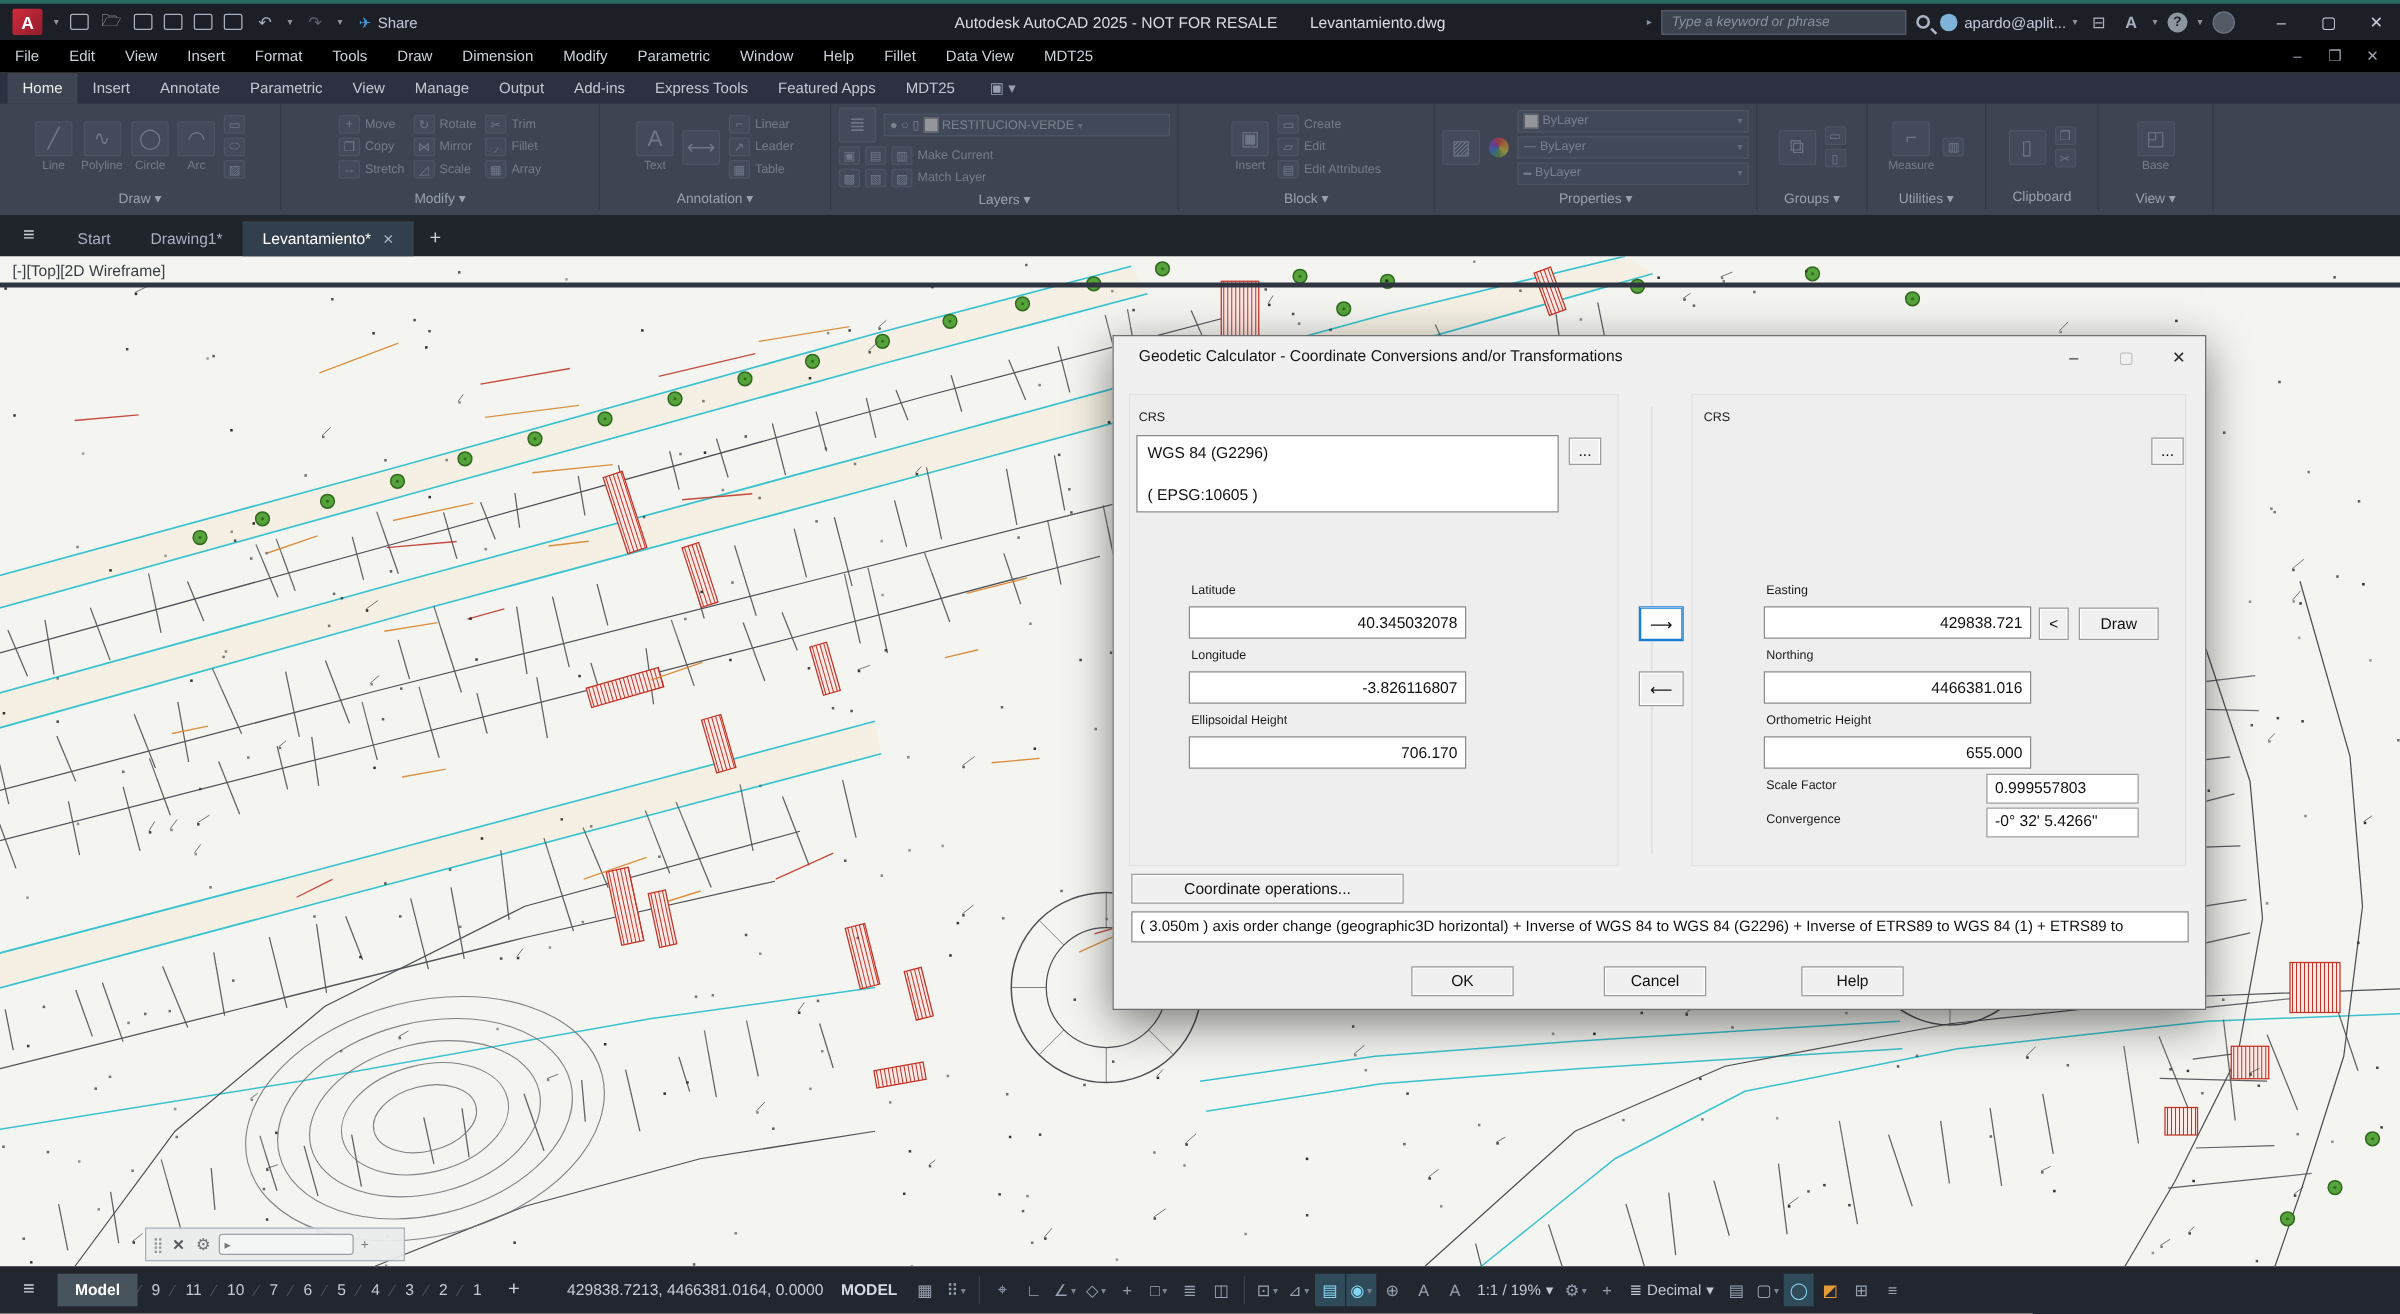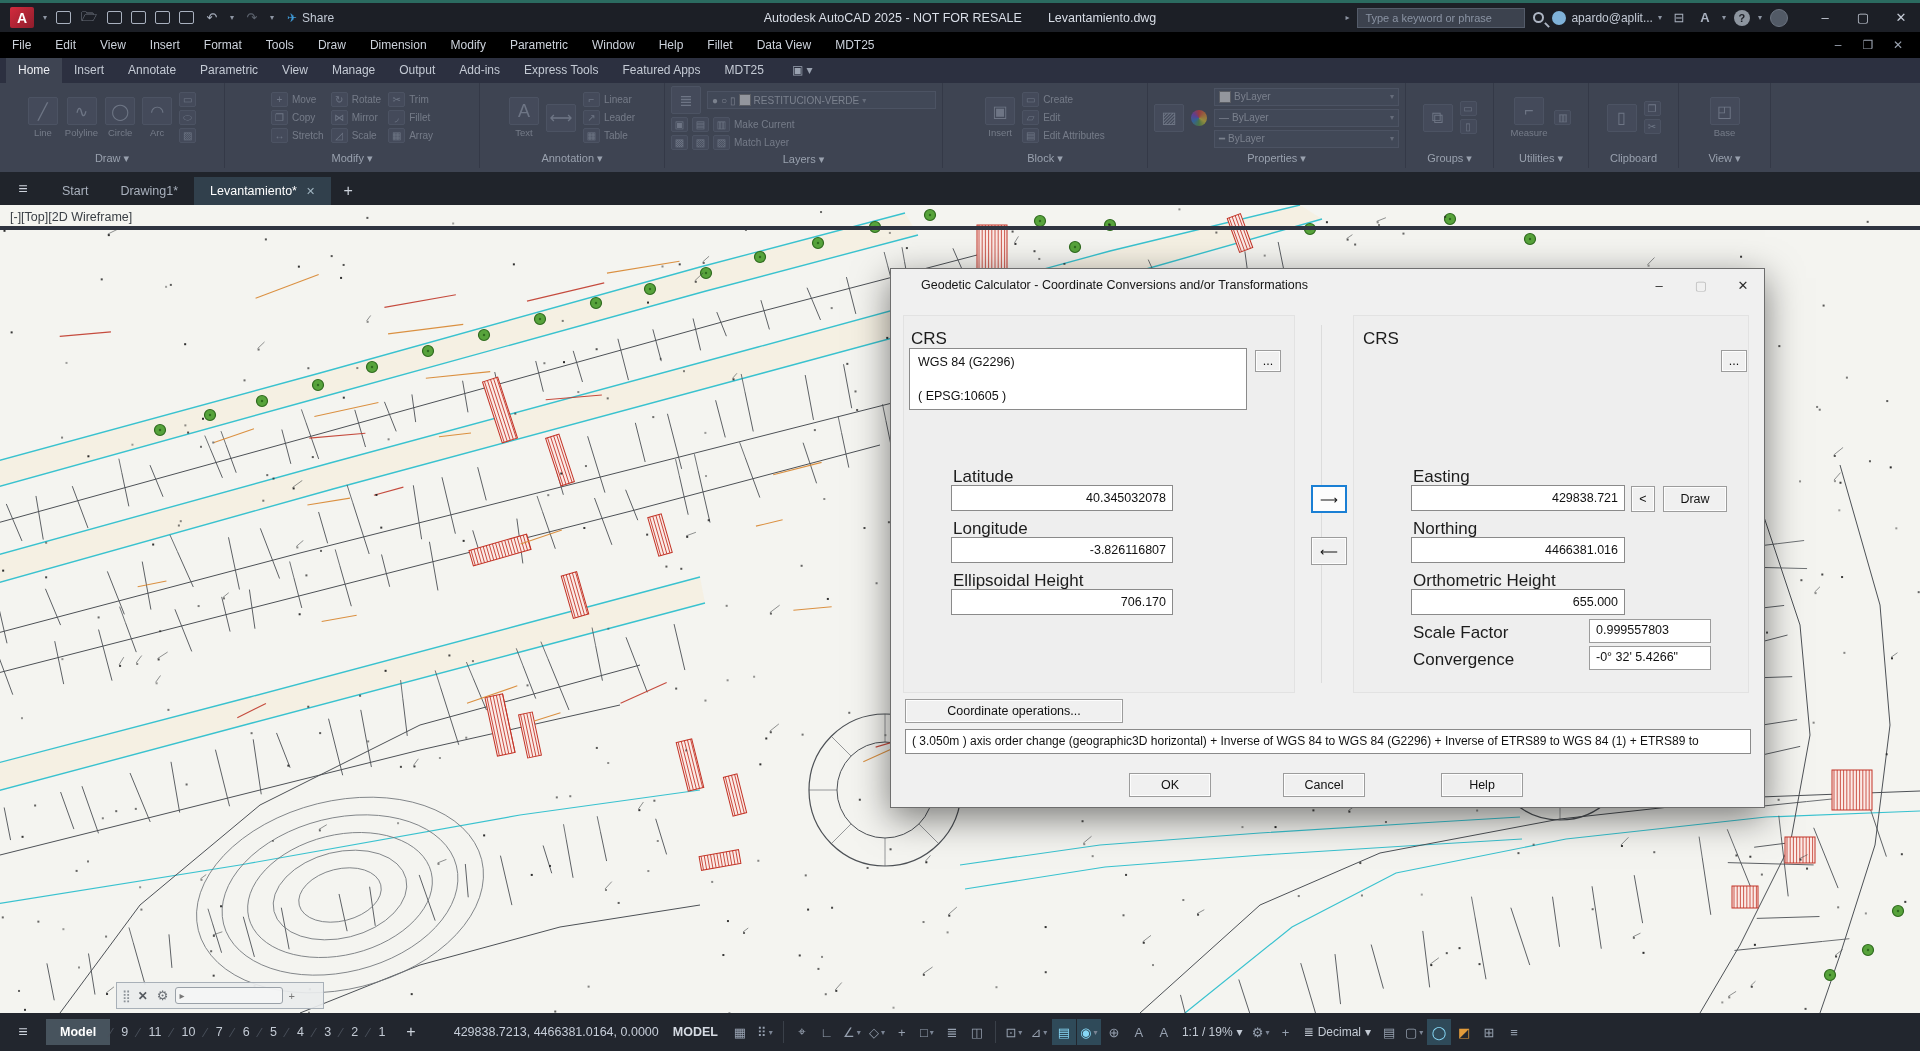--- a/index.html
+++ b/index.html
@@ -10,21 +10,21 @@
   .qat { display:flex; align-items:center; gap:9px; padding:0 10px; }
   .acad-logo { width:24px; height:21px; background:linear-gradient(135deg,#d32b3d,#8f1d2c); color:#fff; font-weight:bold; display:flex; align-items:center; justify-content:center; border-radius:2px; font-size:14px; }
   .qicon { font-size:13px; color:#a9b1bf; width:18px; text-align:center; }
   .qicon.box { width:15px; height:13px; border:1px solid #a9b1bf; border-radius:2px; }
   .qicon.dim { color:#5d646f; }
   .dd-arrow { font-size:8px; color:#8d95a3; }
   .share { display:flex; gap:5px; align-items:center; font-size:12px; color:#c3cad5; margin-left:4px; }
   .tb-title { position:absolute; left:0; right:0; text-align:center; font-size:12.5px; color:#d9dee7; pointer-events:none; }
   .tb-title .doc { margin-left:26px; }
   .tb-right { margin-left:auto; display:flex; align-items:center; gap:8px; z-index:2; }
-  .search-box { width:168px; height:20px; background:#3c424e; border:1px solid #545c6a; color:#8a93a3; font-size:11px; display:flex; align-items:center; padding:0 7px; }
+  .search-box { width:196px; height:20px; background:#3c424e; border:1px solid #545c6a; color:#8a93a3; font-style:italic; font-size:11px; display:flex; align-items:center; padding:0 7px; }
   .mag { width:11px; height:11px; border:2px solid #aeb6c4; border-radius:50%; position:relative; }
   .mag:after { content:""; position:absolute; width:6px; height:2px; background:#aeb6c4; transform:rotate(45deg); left:9px; top:10px; }
   .user { display:flex; align-items:center; gap:5px; font-size:12px; color:#c3cad5; }
   .avatar-sm { width:14px; height:14px; border-radius:50%; background:#7fb2d9; }
   .circle-q { width:16px; height:16px; border-radius:50%; background:#8d959f; color:#1c1f26; font-size:11px; font-weight:bold; display:flex; align-items:center; justify-content:center; }
   .avatar-dark { width:18px; height:18px; border-radius:50%; background:#525a66; border:1px solid #6b7380; }
   .winbtns { display:flex; margin-left:10px; }
   .winbtn { width:38px; height:29px; display:flex; align-items:center; justify-content:center; font-size:13px; color:#c7cdd8; }
 
   
@@ -86,27 +86,27 @@
   .sb-icons { display:flex; align-items:center; gap:1px; }
   .sicon { min-width:24px; height:26px; display:flex; align-items:center; justify-content:center; font-size:13px; color:#97a1b0; padding:0 2px; }
   .sicon.on { background:#2f4a59; color:#86d7f5; }
   .sicon.colored { color:#e39b3a; }
   .sicon .dd { font-size:8px; color:#7b8494; margin-left:2px; }
   .silabel { font-size:12px; color:#c3cad4; display:flex; align-items:center; gap:4px; padding:0 5px; height:26px; }
   .sb-sep { width:1px; height:22px; background:#3a4049; margin:0 5px; }
 
   
   .dialog { position:absolute; left:890px; top:268px; width:875px; height:540px; background:#f0f0f0; border:1px solid #6e6e6e; box-shadow:0 10px 34px rgba(0,0,0,.5); z-index:40; color:#111; font-size:12.5px; }
-  .dlg-title { height:32px; display:flex; align-items:center; padding-left:30px; font-size:12.5px; color:#151515; }
+  .dlg-title { height:32px; display:flex; align-items:center; padding-left:20px; font-size:12.5px; color:#151515; }
   .dlg-controls { margin-left:auto; display:flex; height:32px; }
   .dlg-winbtn { width:42px; display:flex; align-items:center; justify-content:center; color:#2c2c2c; font-size:13px; }
   .dlg-winbtn.disabled { color:#b9b9b9; }
   .grp { position:absolute; background:#eeeeee; border:1px solid #e2e2e2; }
   .vsep { position:absolute; background:#dcdcdc; }
-  .flabel { position:absolute; font-size:17px; color:#1c1c1c; }
+  .flabel { position:absolute; font-size:10px; color:#1c1c1c; }
   .tinput { position:absolute; background:#fff; border:1px solid #8a8a8a; height:26px; font-size:12.5px; padding:0 6px; font-family:"Liberation Sans",sans-serif; color:#111; }
   .tinput.right { text-align:right; }
   .crs-box { position:absolute; height:62px; background:#fff; border:1px solid #8a8a8a; padding:6px 8px; display:flex; flex-direction:column; justify-content:space-between; }
   .btn { position:absolute; background:#f0f0f0; border:1px solid #9c9c9c; font-size:12.5px; display:flex; align-items:center; justify-content:center; font-family:"Liberation Sans",sans-serif; color:#111; box-shadow:inset 0 0 0 1px #fdfdfd; }
   .btn.focus { border:1px solid #1a7fd4; box-shadow:inset 0 0 0 1px #1a7fd4; background:#fdfdfd; }
   .ro-field { position:absolute; background:#fff; border:1px solid #9c9c9c; height:24px; padding:3px 6px; font-size:12.5px; color:#111; }
   .op-text { position:absolute; background:#fff; border:1px solid #8a8a8a; height:25px; padding:4px 6px; font-size:12px; white-space:nowrap; overflow:hidden; color:#111; }
 </style>
 </head>
 <body>

